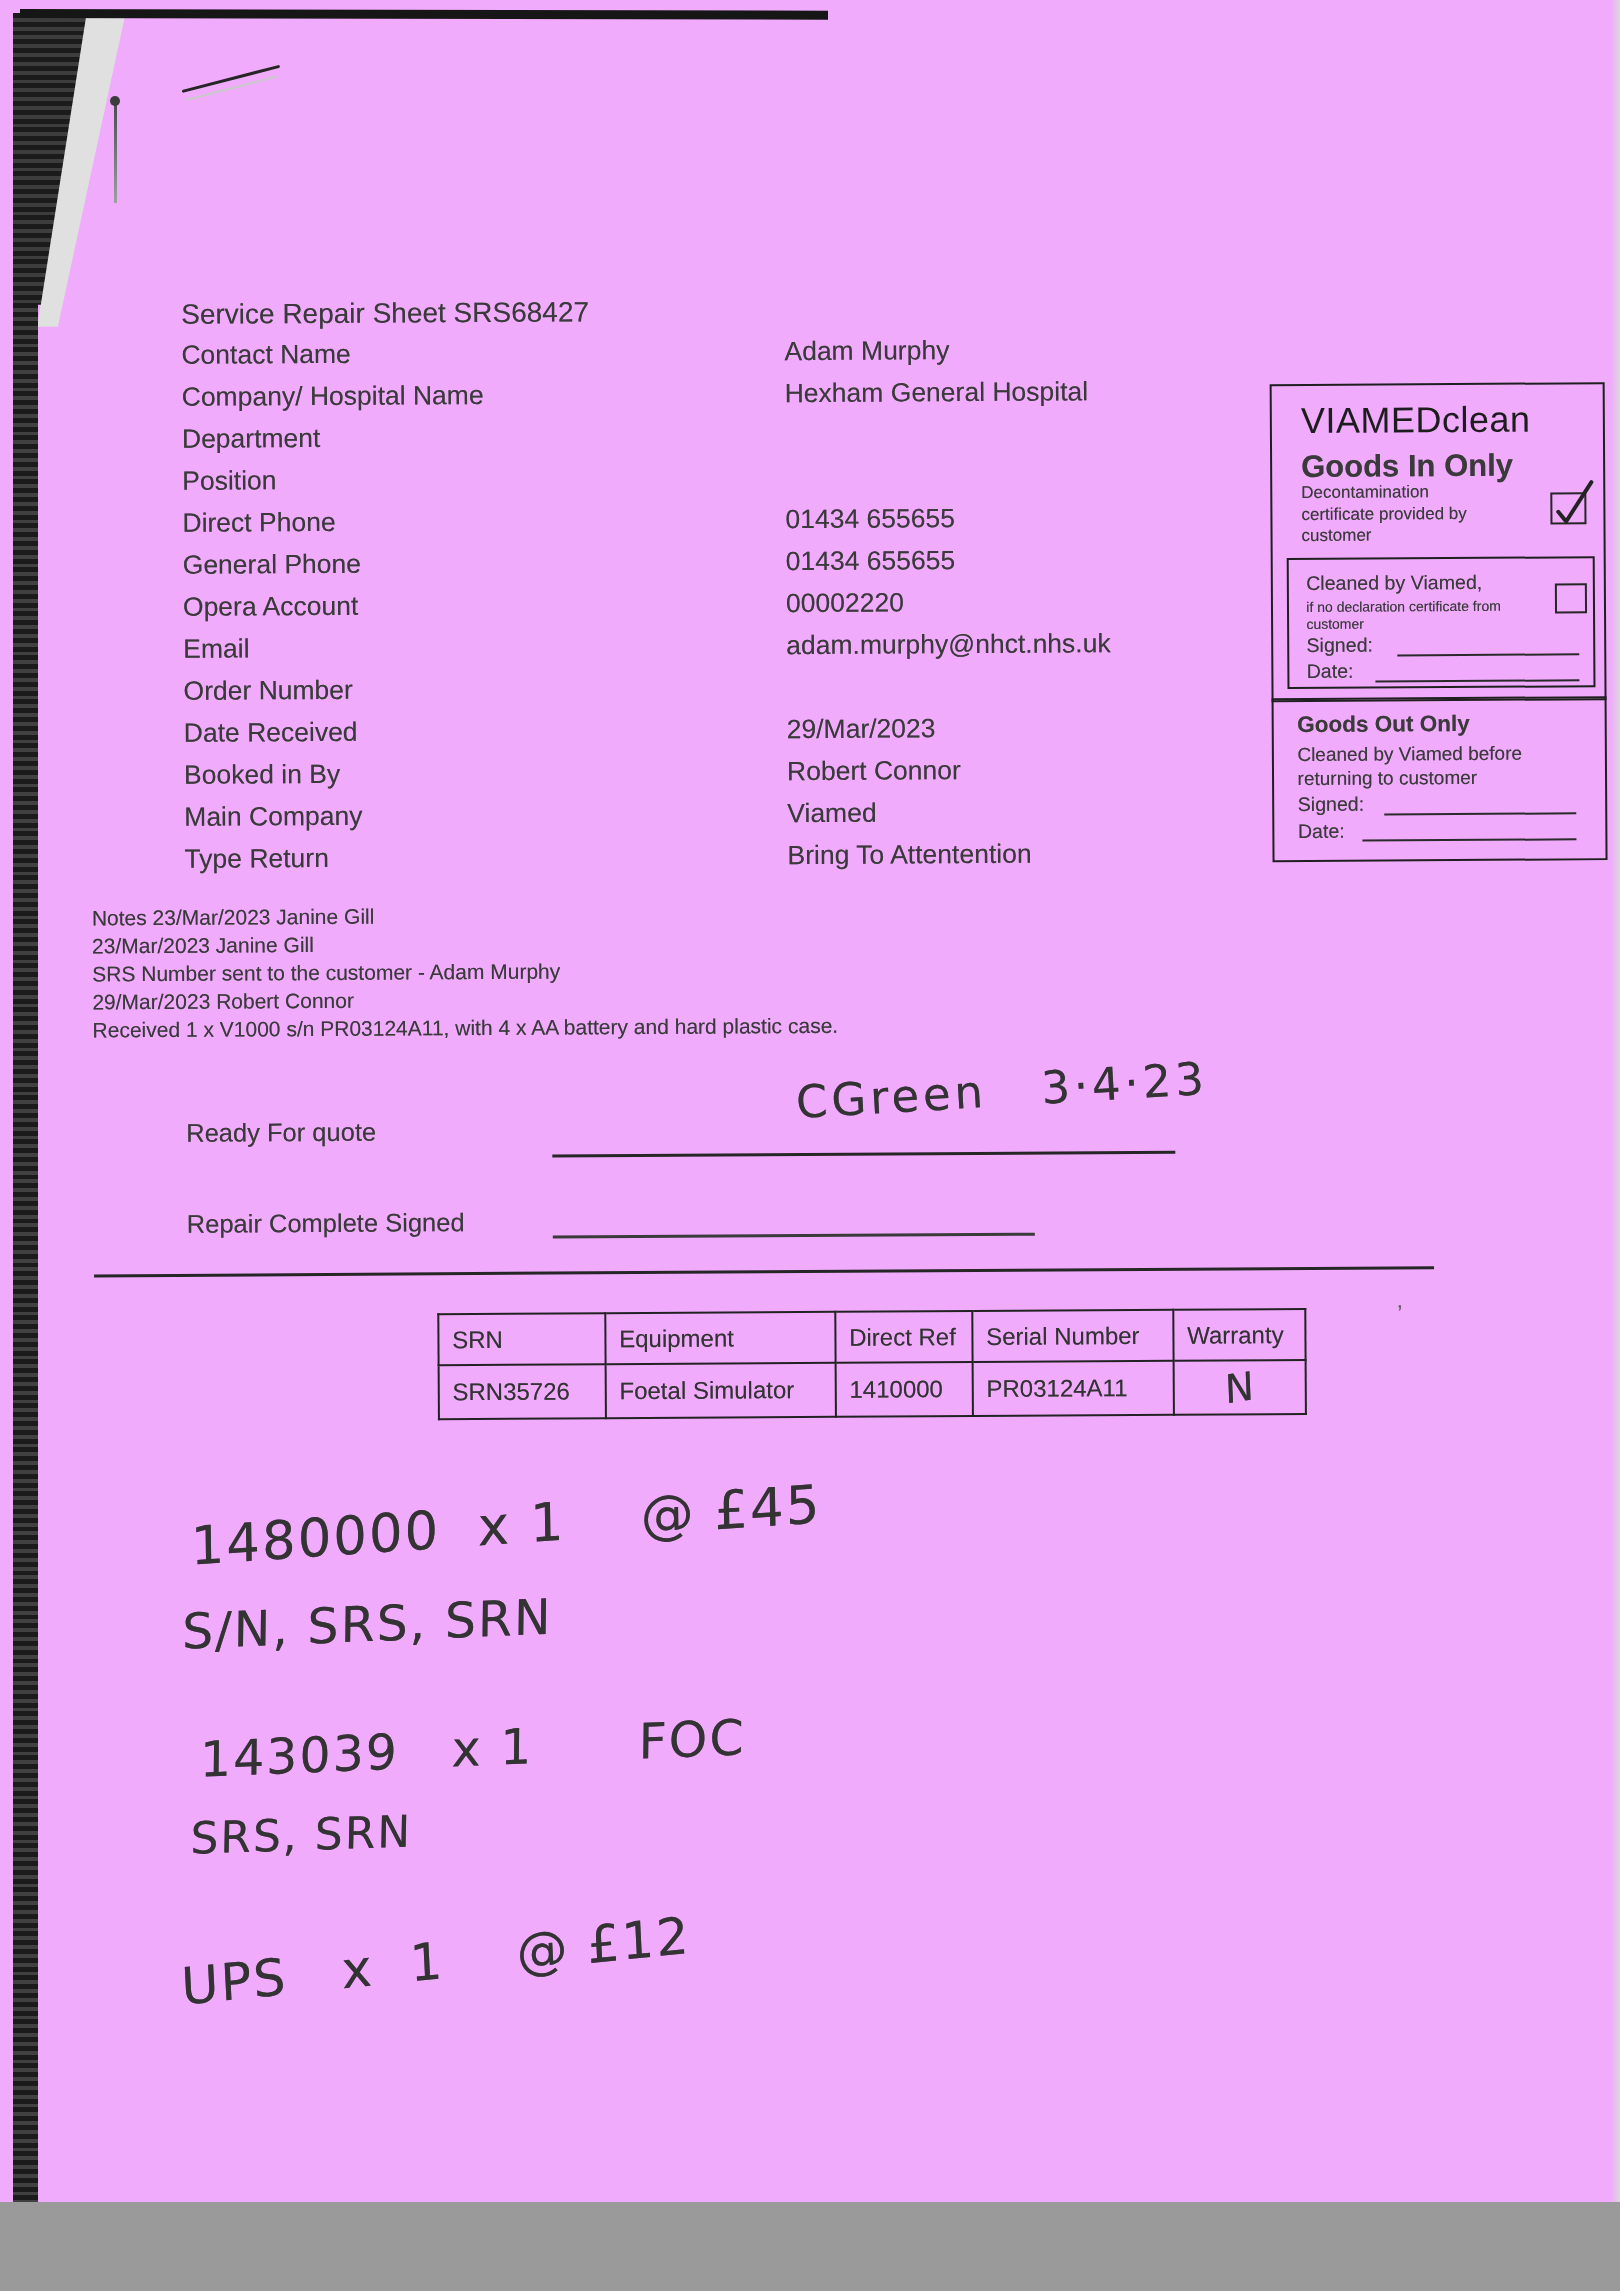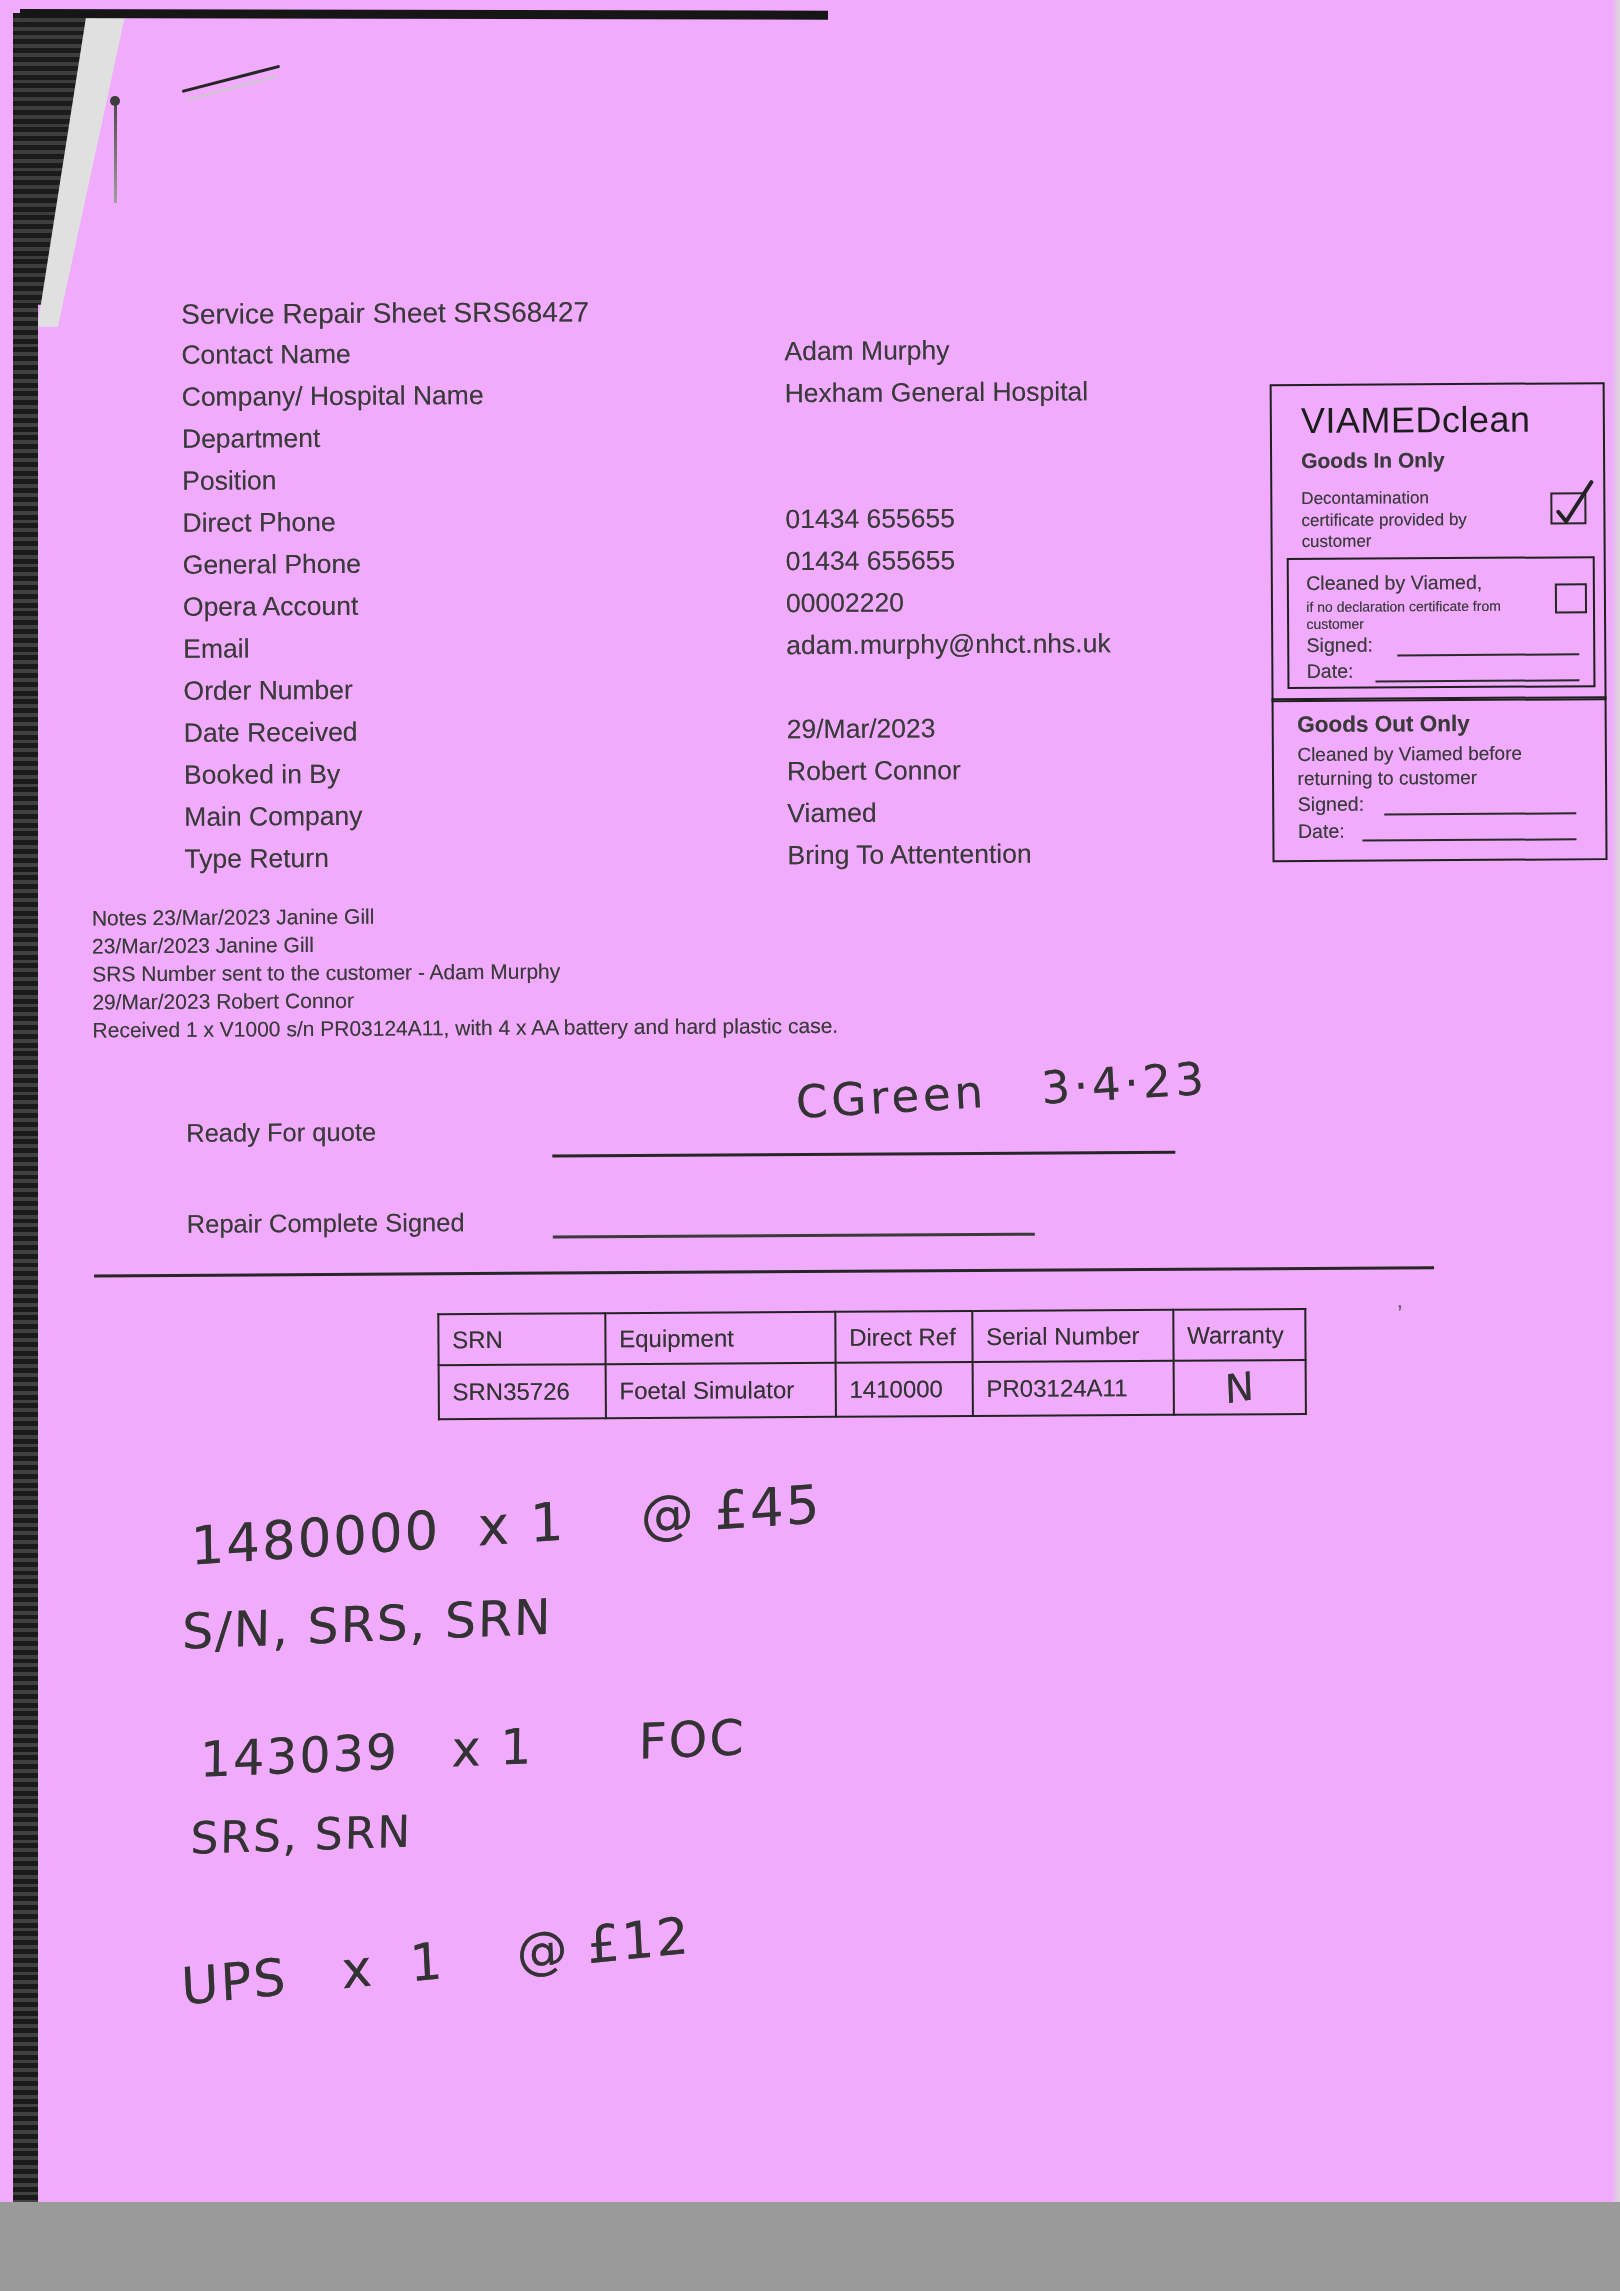--- a/index.html
+++ b/index.html
@@ -46,22 +46,22 @@
   .fvalue { flex:1; }
 
   
   .boxA { left:1274px; top:387px; width:331px; height:314px; border:2.9px solid #1f1f1f; }
   .boxB { position:absolute; left:13.7px; top:172px; width:304px; height:127px; border:2px solid #1f1f1f; }
   .boxC { left:1274px; top:701px; width:331px; height:160px; border:2.9px solid #1f1f1f; }
   .brand { position:absolute; left:29px; top:13.7px; font-size:36px; color:#1d1d1d;
     letter-spacing:0.5px; }
   .brand-reg { font-weight:normal; }
   .brand-bold { font-weight:normal; }
-  .gi-head { position:absolute; left:29px; top:63px; font-size:21px; font-weight:bold; }
-  .decon { position:absolute; left:29px; top:96px; width:176px; font-size:17px; line-height:21.6px;margin-top:6px; }
+  .gi-head { position:absolute; left:29px; top:63px; font-size:31px; font-weight:bold; }
+  .decon { position:absolute; left:29px; top:96px; width:176px; font-size:17px; line-height:21.6px; }
   .cb { position:absolute; border:2.5px solid #262626; background:transparent; }
   .cb-checked { left:278px; top:108px; width:32px; height:28px; }
   .cb-checked svg { position:absolute; left:-2px; top:-17.6px; overflow:visible; }
   .cb-empty { left:266px; top:24.5px; width:28px; height:26.5px; }
   .cbv-title { position:absolute; left:17.6px; top:11.8px; font-size:19.6px; }
   .cbv-sub { position:absolute; left:17.6px; top:39px; width:225px; font-size:14px; line-height:17px; }
   .sig-label { position:absolute; font-size:19.6px;text-align:right; }
   .sline { position:absolute; height:2px; background:#2a2a2a; }
   .go-head { position:absolute; left:23.5px; top:11.8px; font-size:22.5px; font-weight:bold; }
   .go-text { position:absolute; left:23.5px; top:43px; width:255px; font-size:19px; line-height:23.5px; }

